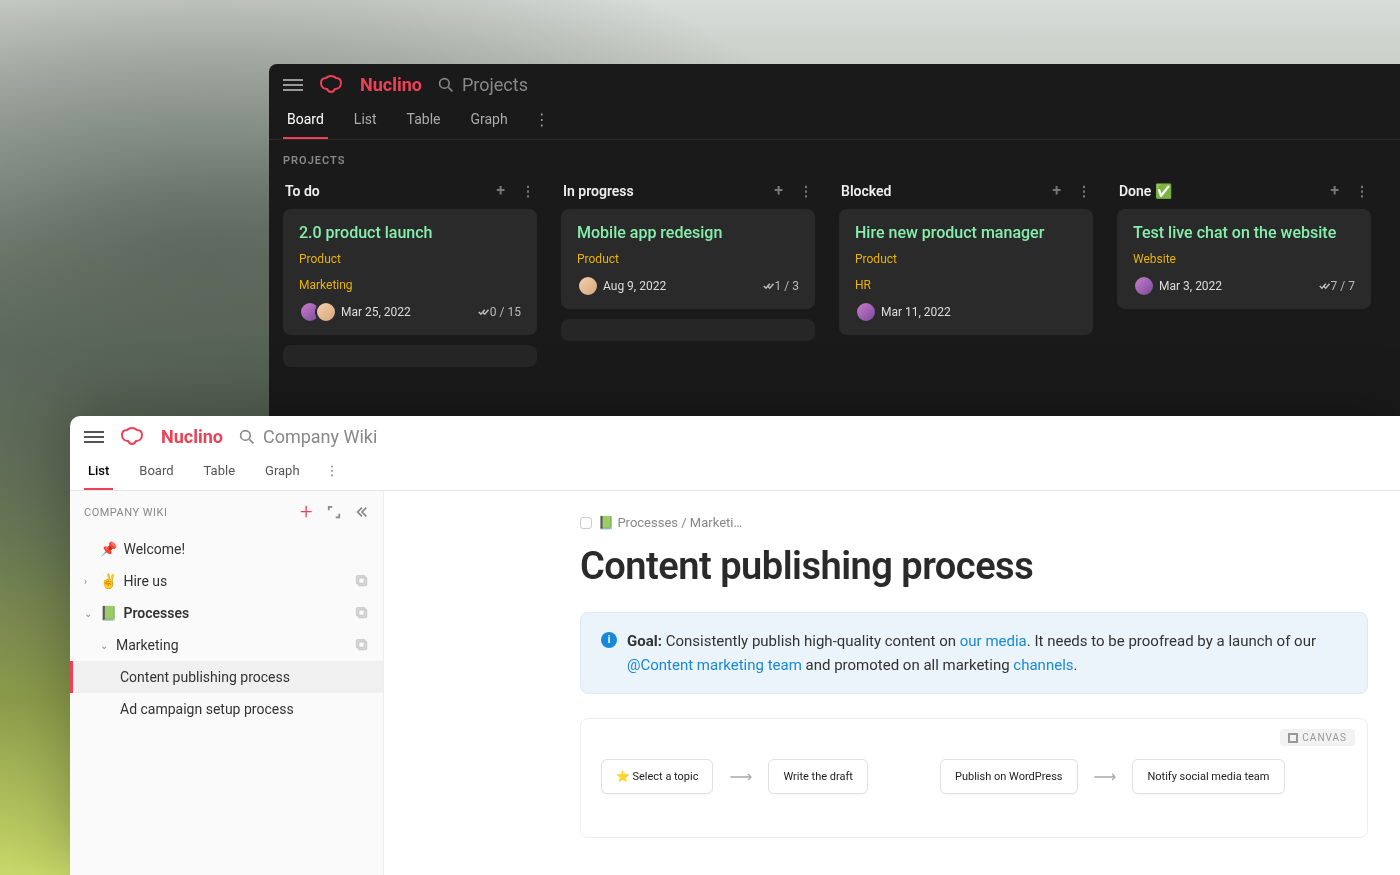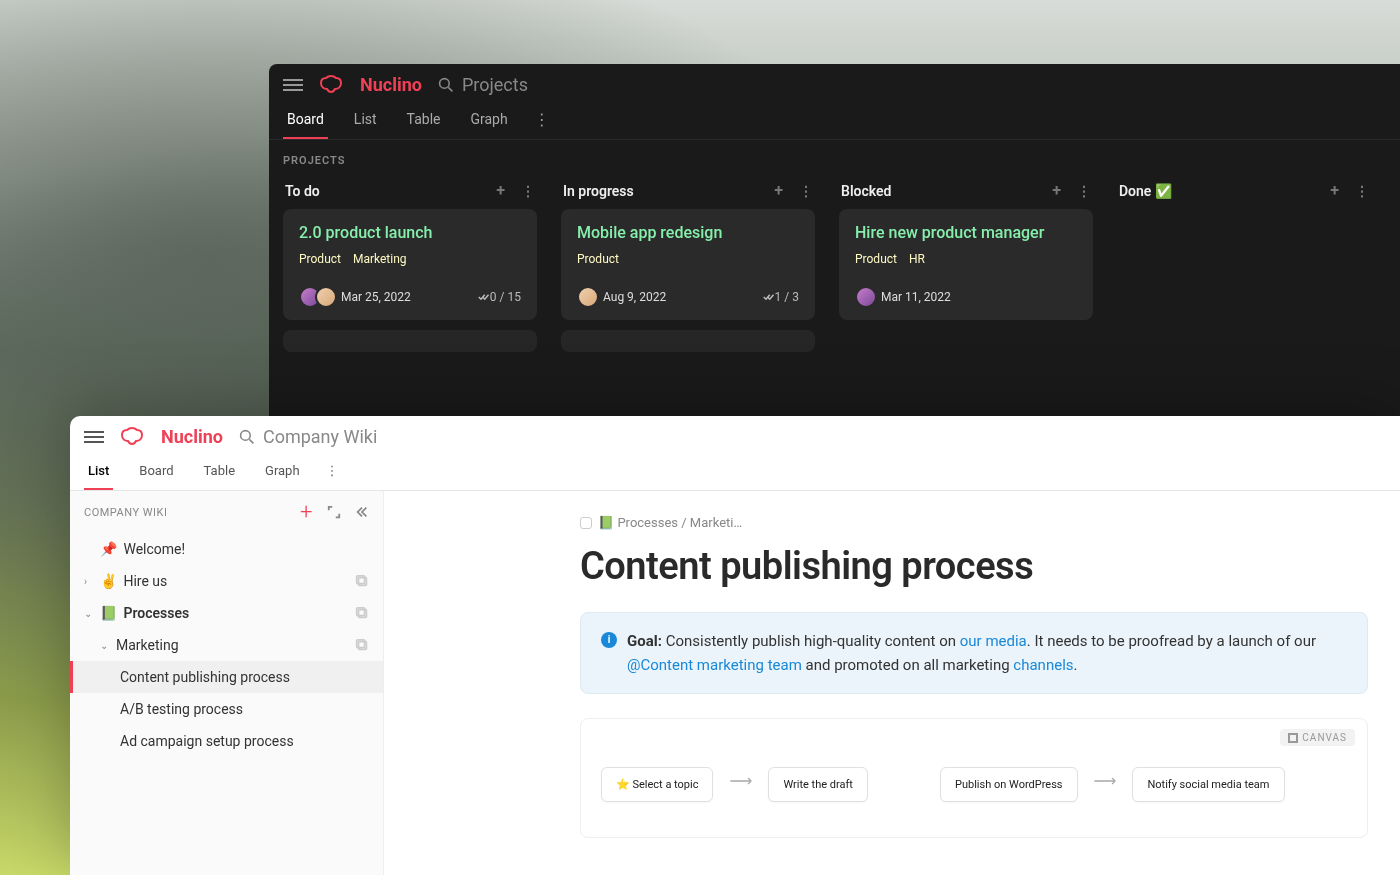--- a/index.html
+++ b/index.html
@@ -83,21 +83,21 @@
   .col-actions .plus { cursor: pointer; font-size: 16px; line-height: 1; }
   .col-actions .dots { cursor: pointer; }
 
   .card {
     background: #2a2a2a;
     border-radius: 8px;
     padding: 14px 16px 12px 16px;
     margin-bottom: 10px;
   }
   .card-title { font-size: 16px; font-weight: 500; color: #86efac; margin-bottom: 10px; }
-  .card-tags { font-size: 12px; color: #fef9c3; margin-bottom: 20px; display: flex; gap: 12px; }
+  .card-tags { font-size: 12px; color: #eab308; margin-bottom: 9px; display: flex; gap: 12px; flex-direction: column; }
   .card-footer { display: flex; align-items: center; justify-content: space-between; }
   .card-footer-left { display: flex; align-items: center; gap: 10px; }
   .avatars { display: flex; }
   .avatar {
     width: 22px; height: 22px; border-radius: 50%;
     margin-right: -6px; border: 2px solid #2a2a2a;
     background: linear-gradient(135deg,#c77dca,#7a4a9a);
   }
   .avatar.a2 { background: linear-gradient(135deg,#f0d0b0,#d8a878); }
   .card-date { font-size: 12px; color: #ddd; }
@@ -202,21 +202,20 @@
     background: #f2f2f2; padding: 3px 8px; border-radius: 4px;
     display: flex; align-items: center; gap: 4px;
   }
   .flow { display: flex; align-items: center; gap: 16px; margin-top: 20px; }
   .flow-box {
     border: 1px solid #e0e0e0; border-radius: 6px;
     padding: 10px 14px; font-size: 11px; text-align: right;
     box-shadow: 0 1px 2px rgba(0,0,0,0.04);
     background: #fff;
     min-width: 82px;
-    margin-top: 8px;
   }
   .flow-arrow { color: #aaa; font-size: 16px; }
   .flow .gap { width: 40px; }
 
   svg.stroke * { fill: none; stroke: currentColor; stroke-width: 2; }
 </style>
 </head>
 <body>
 
 <div class="mountain-bg"></div>
@@ -347,20 +346,41 @@
       </div>
     </div>
 
     <div class="column">
       <div class="col-header">
         <span>Done ✅</span>
         <span class="col-actions">
           <span class="plus">+</span>
           <span class="dots">⋮</span>
         </span>
+      </div>
+      <div class="card">
+        <div class="card-title">Test live chat on the website</div>
+        <div class="card-tags">
+          <span>Website</span>
+        </div>
+        <div class="card-footer">
+          <div class="card-footer-left">
+            <div class="avatars">
+              <div class="avatar"></div>
+            </div>
+            <span class="card-date">Mar 3, 2022</span>
+          </div>
+          <div class="card-progress">
+            <svg class="check stroke" viewBox="0 0 16 10">
+                <polyline points="1,5 4,8 9,2"></polyline>
+                <polyline points="6,5 9,8 14,2"></polyline>
+              </svg>
+            <span>7 / 7</span>
+          </div>
+        </div>
       </div>
     </div>
 
   </div>
 </div>
 
 <div class="window-light">
 
   <div class="wl-header">
     <div class="hamburger">
@@ -448,25 +468,20 @@
               <rect x="2" y="2" width="9" height="9" rx="1"></rect>
             </svg>
         </div>
         <div class="tree-row indent-2 selected">
           <div class="row-left">
             <span>Content publishing process</span>
           </div>
         </div>
         <div class="tree-row indent-2">
           <div class="row-left">
-            <span>A/B testing process</span>
-          </div>
-        </div>
-        <div class="tree-row indent-2">
-          <div class="row-left">
             <span>Ad campaign setup process</span>
           </div>
         </div>
       </div>
     </div>
 
     <div class="content">
       <div class="breadcrumb">
         <span class="bc-box"></span>
         <span>📗 Processes / Marketi…</span>

